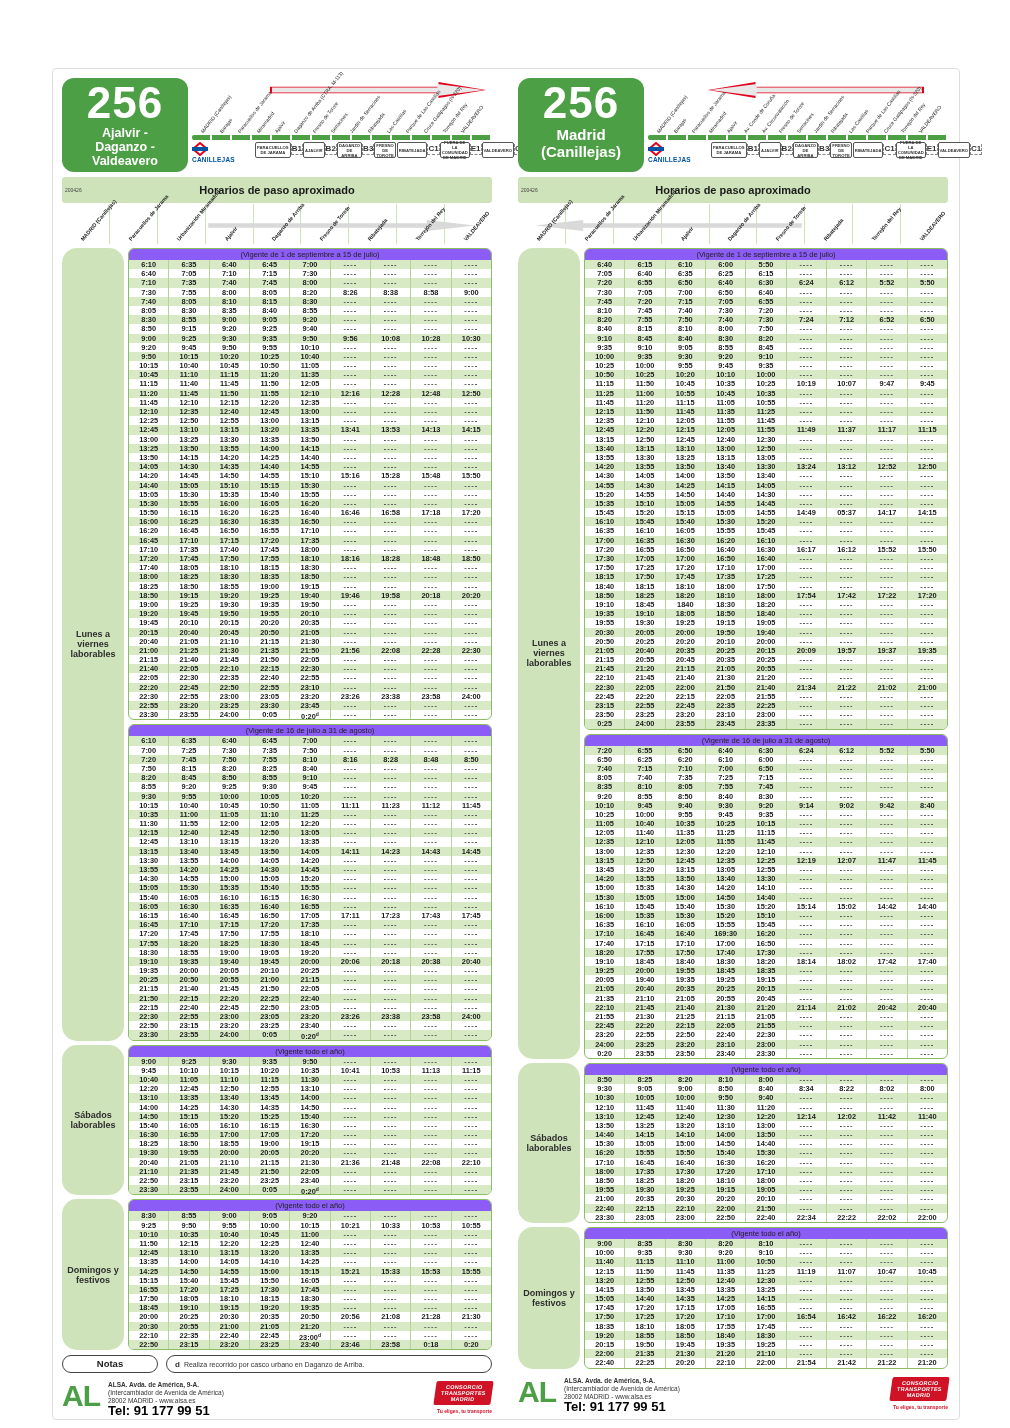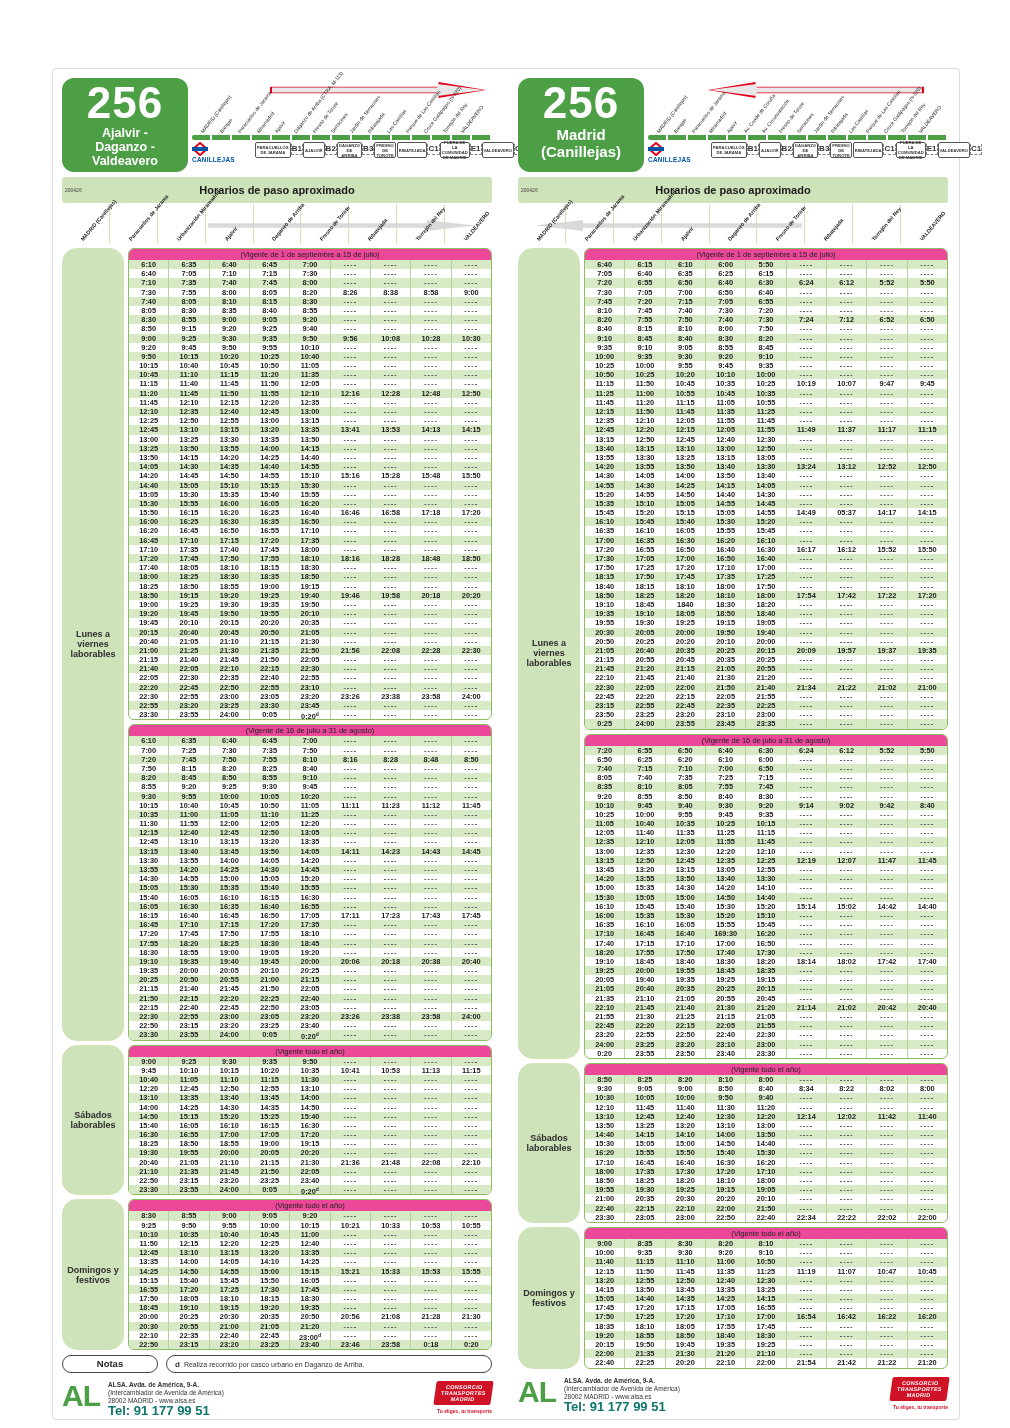--- a/index.html
+++ b/index.html
@@ -47,40 +47,40 @@
   .g-arrow.r { clip-path:polygon(0 30%,82% 30%,82% 0,100% 50%,82% 100%,82% 70%,0 70%); }
   .g-arrow.l { clip-path:polygon(100% 30%,18% 30%,18% 0,0 50%,18% 100%,18% 70%,100% 70%); }
   .col-label { position:absolute; bottom:2px; font-size:5.4px; font-weight:bold; color:#222; white-space:nowrap; transform:rotate(-50deg); transform-origin:0 100%; }
 
   
   .day-group { display:flex; margin-top:4px; }
   .day-label { flex:none; width:62px; margin-right:4px; background:#cfe3bb; border-radius:15px; display:flex; align-items:center; justify-content:center; text-align:center; font-size:9px; font-weight:bold; color:#2d2d2d; padding:4px; }
   .day-tables { flex:1; }
   .section { border:1px solid #8cbd63; border-radius:6px; overflow:hidden; background:#fff; margin-bottom:4px; }
   .section:last-child { margin-bottom:0; }
-  .section-header { height:11px; background:#ec4899; font-size:7.5px; color:#222; text-align:center; line-height:11px; }
+  .section-header { height:11px; background:#8b5cf6; font-size:7.5px; color:#222; text-align:center; line-height:11px; }
   .trow { display:flex; height:9.2px; }
   .trow.g { background:#d8e9c6; }
   .tcell { flex:1; font-size:7.4px; font-weight:bold; color:#1a1a1a; text-align:center; line-height:9.2px; border-right:1px solid #b5d398; white-space:nowrap; }
   .tcell:last-child { border-right:none; }
   .tcell.dash { color:#555; letter-spacing:1px; }
   .tcell sup { font-size:5px; }
 
   
   .notes-row { display:flex; margin-top:5px; gap:8px; }
   .notes-title { flex:none; width:96px; border:1.5px solid #444; border-radius:9px; text-align:center; font-size:9.5px; font-weight:bold; color:#222; line-height:16px; height:18px; }
   .note-box { flex:1; border:1.5px solid #444; border-radius:9px; font-size:7px; color:#333; padding:3px 8px; height:18px; line-height:11px; }
   .note-box b { font-size:8px; margin-right:4px; }
 
   
   .footer { display:flex; margin-top:8px; align-items:flex-start; }
   .alsa-logo { font-size:30px; font-weight:bold; color:#4d9f45; line-height:30px; flex:none; margin-right:8px; letter-spacing:-1px; }
   .addr { font-size:6.5px; color:#333; line-height:8px; }
   .addr .b1 { font-weight:bold; }
-  .phone { font-size:13px; font-weight:bold; color:#0f766e; margin-top:2px; }
+  .phone { font-size:13px; font-weight:bold; color:#000000; margin-top:2px; }
   .crtm-wrap { margin-left:auto; text-align:right; }
   .crtm { display:inline-block; background:#d01226; color:#fff; border-radius:2px; padding:3px 6px; text-align:center; transform:skewX(-8deg); }
   .crtm div { font-size:5.5px; font-weight:bold; line-height:6px; letter-spacing:.3px; }
   .slogan { font-size:5px; color:#d01226; font-weight:bold; margin-top:3px; }
 </style>
 </head>
 <body>
 
 <div class="page-frame"></div>
 

